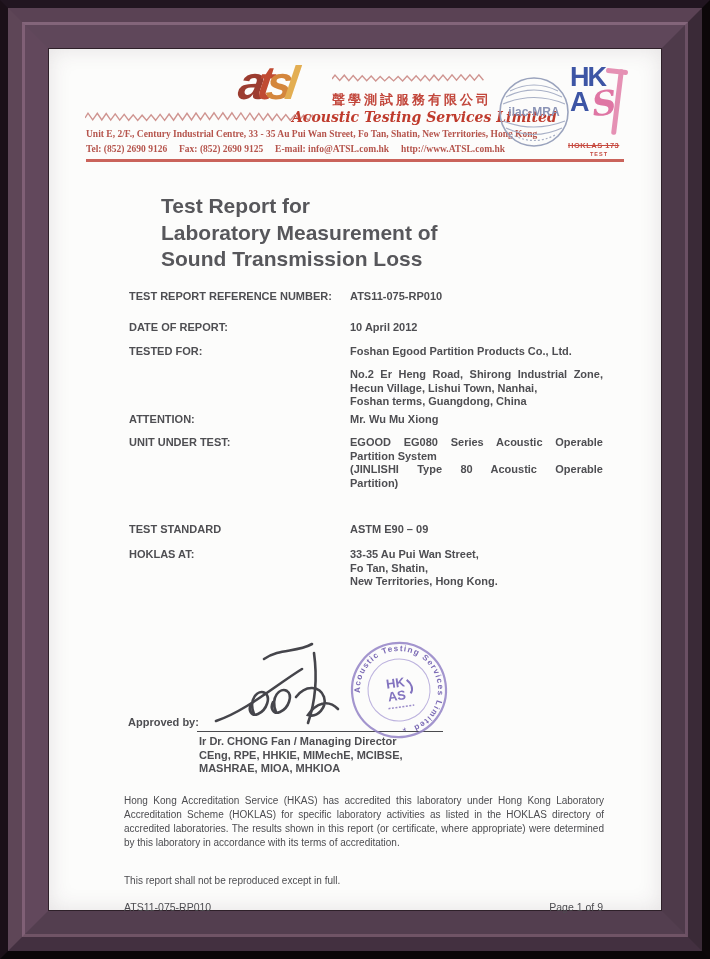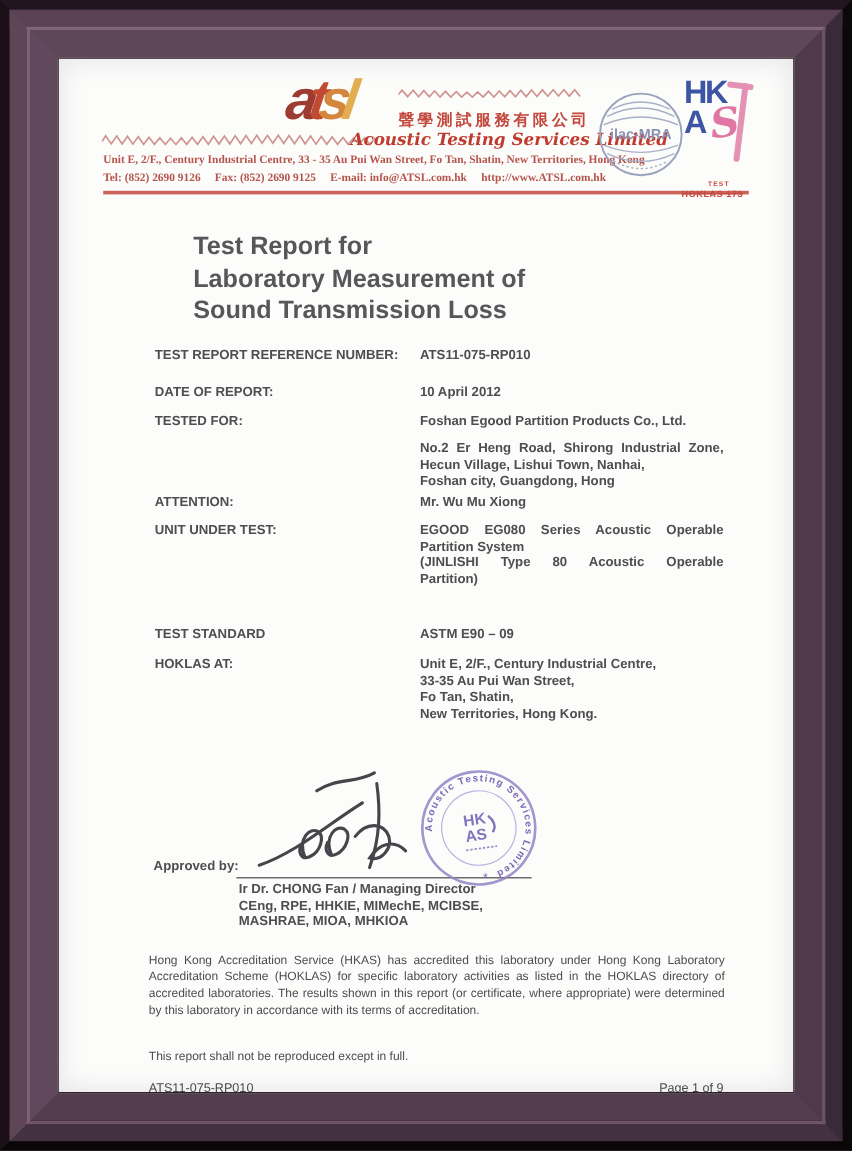--- a/index.html
+++ b/index.html
@@ -29,21 +29,21 @@
   .ilac{left:448px;top:26px;}
   .hkas{left:519px;top:16px;width:74px;height:96px;}
   .hkas-line{position:absolute;font-weight:bold;color:#3d55a5;font-size:27px;line-height:25px;
              letter-spacing:-2px;font-family:"Liberation Sans",sans-serif;}
   .hkas-l1{left:2px;top:0;}
   .hkas-l2{left:2px;top:25px;}
   .hkas-s{left:24px;top:18px;font-size:34px;color:#df76a4;font-style:italic;
           font-family:"DejaVu Serif",serif;font-weight:bold;transform:rotate(-6deg);}
   .hkas-bar{left:47px;top:4px;width:5px;height:66px;background:#e591b4;transform:rotate(7deg);border-radius:2px;}
   .hkas-bar2{left:38px;top:4px;width:22px;height:5px;background:#e591b4;transform:rotate(7deg);border-radius:2px;}
-  .hoklas{left:0px;top:92px;font-size:7.5px;font-weight:bold;color:#c64a40;
+  .hoklas{left:0px;top:76px;font-size:7.5px;font-weight:bold;color:#c64a40;
           text-decoration:line-through;letter-spacing:.5px;white-space:nowrap;}
   .hoklas-test{left:22px;top:86px;font-size:5.5px;font-weight:bold;color:#c64a40;letter-spacing:1px;}
   
   .title{left:76px;top:144px;font-size:21px;font-weight:bold;color:#57575b;line-height:26.5px;width:420px;}
   .title div{position:static;margin-left:36px;}
   
   #fields{left:0;top:0;width:612px;height:600px;padding-left:12px;}
   .field-row{position:absolute;left:80px;width:474px;}
   .field-label{position:absolute;left:0;top:0;font-size:11px;font-weight:bold;white-space:nowrap;}
   .field-value{position:absolute;left:221px;top:0;width:253px;font-size:11px;font-weight:bold;}
@@ -135,21 +135,21 @@
                 <div class="field-label">TESTED FOR:</div>
                 <div class="field-value">
                   <div class="vline">Foshan Egood Partition Products Co., Ltd.</div>
                 </div>
               </div>
               <div class="field-row" style="top: 319px;">
                 <div class="field-label"></div>
                 <div class="field-value">
                   <div class="vline stretch">No.2 Er Heng Road, Shirong Industrial Zone,</div>
                   <div class="vline">Hecun Village, Lishui Town, Nanhai,</div>
-                  <div class="vline">Foshan city, Guangdong, Hong</div>
+                  <div class="vline">Foshan terms, Guangdong, China</div>
                 </div>
               </div>
               <div class="field-row" style="top: 364px;">
                 <div class="field-label">ATTENTION:</div>
                 <div class="field-value">
                   <div class="vline">Mr. Wu Mu Xiong</div>
                 </div>
               </div>
               <div class="field-row" style="top: 387px;">
                 <div class="field-label">UNIT UNDER TEST:</div>
@@ -162,21 +162,20 @@
               </div>
               <div class="field-row" style="top: 474px;">
                 <div class="field-label">TEST STANDARD</div>
                 <div class="field-value">
                   <div class="vline">ASTM E90 – 09</div>
                 </div>
               </div>
               <div class="field-row" style="top: 499px;">
                 <div class="field-label">HOKLAS AT:</div>
                 <div class="field-value">
-                  <div class="vline">Unit E, 2/F., Century Industrial Centre,</div>
                   <div class="vline">33-35 Au Pui Wan Street,</div>
                   <div class="vline">Fo Tan, Shatin,</div>
                   <div class="vline">New Territories, Hong Kong.</div>
                 </div>
               </div>
             </div>
 
   <svg class="sig-svg" width="152" height="96" viewBox="0 0 152 96">
     <path class="sig" d="M2,80 C32,70 62,44 88,28"></path>
     <path class="sig" d="M50,18 C66,7 82,12 98,3"></path>

